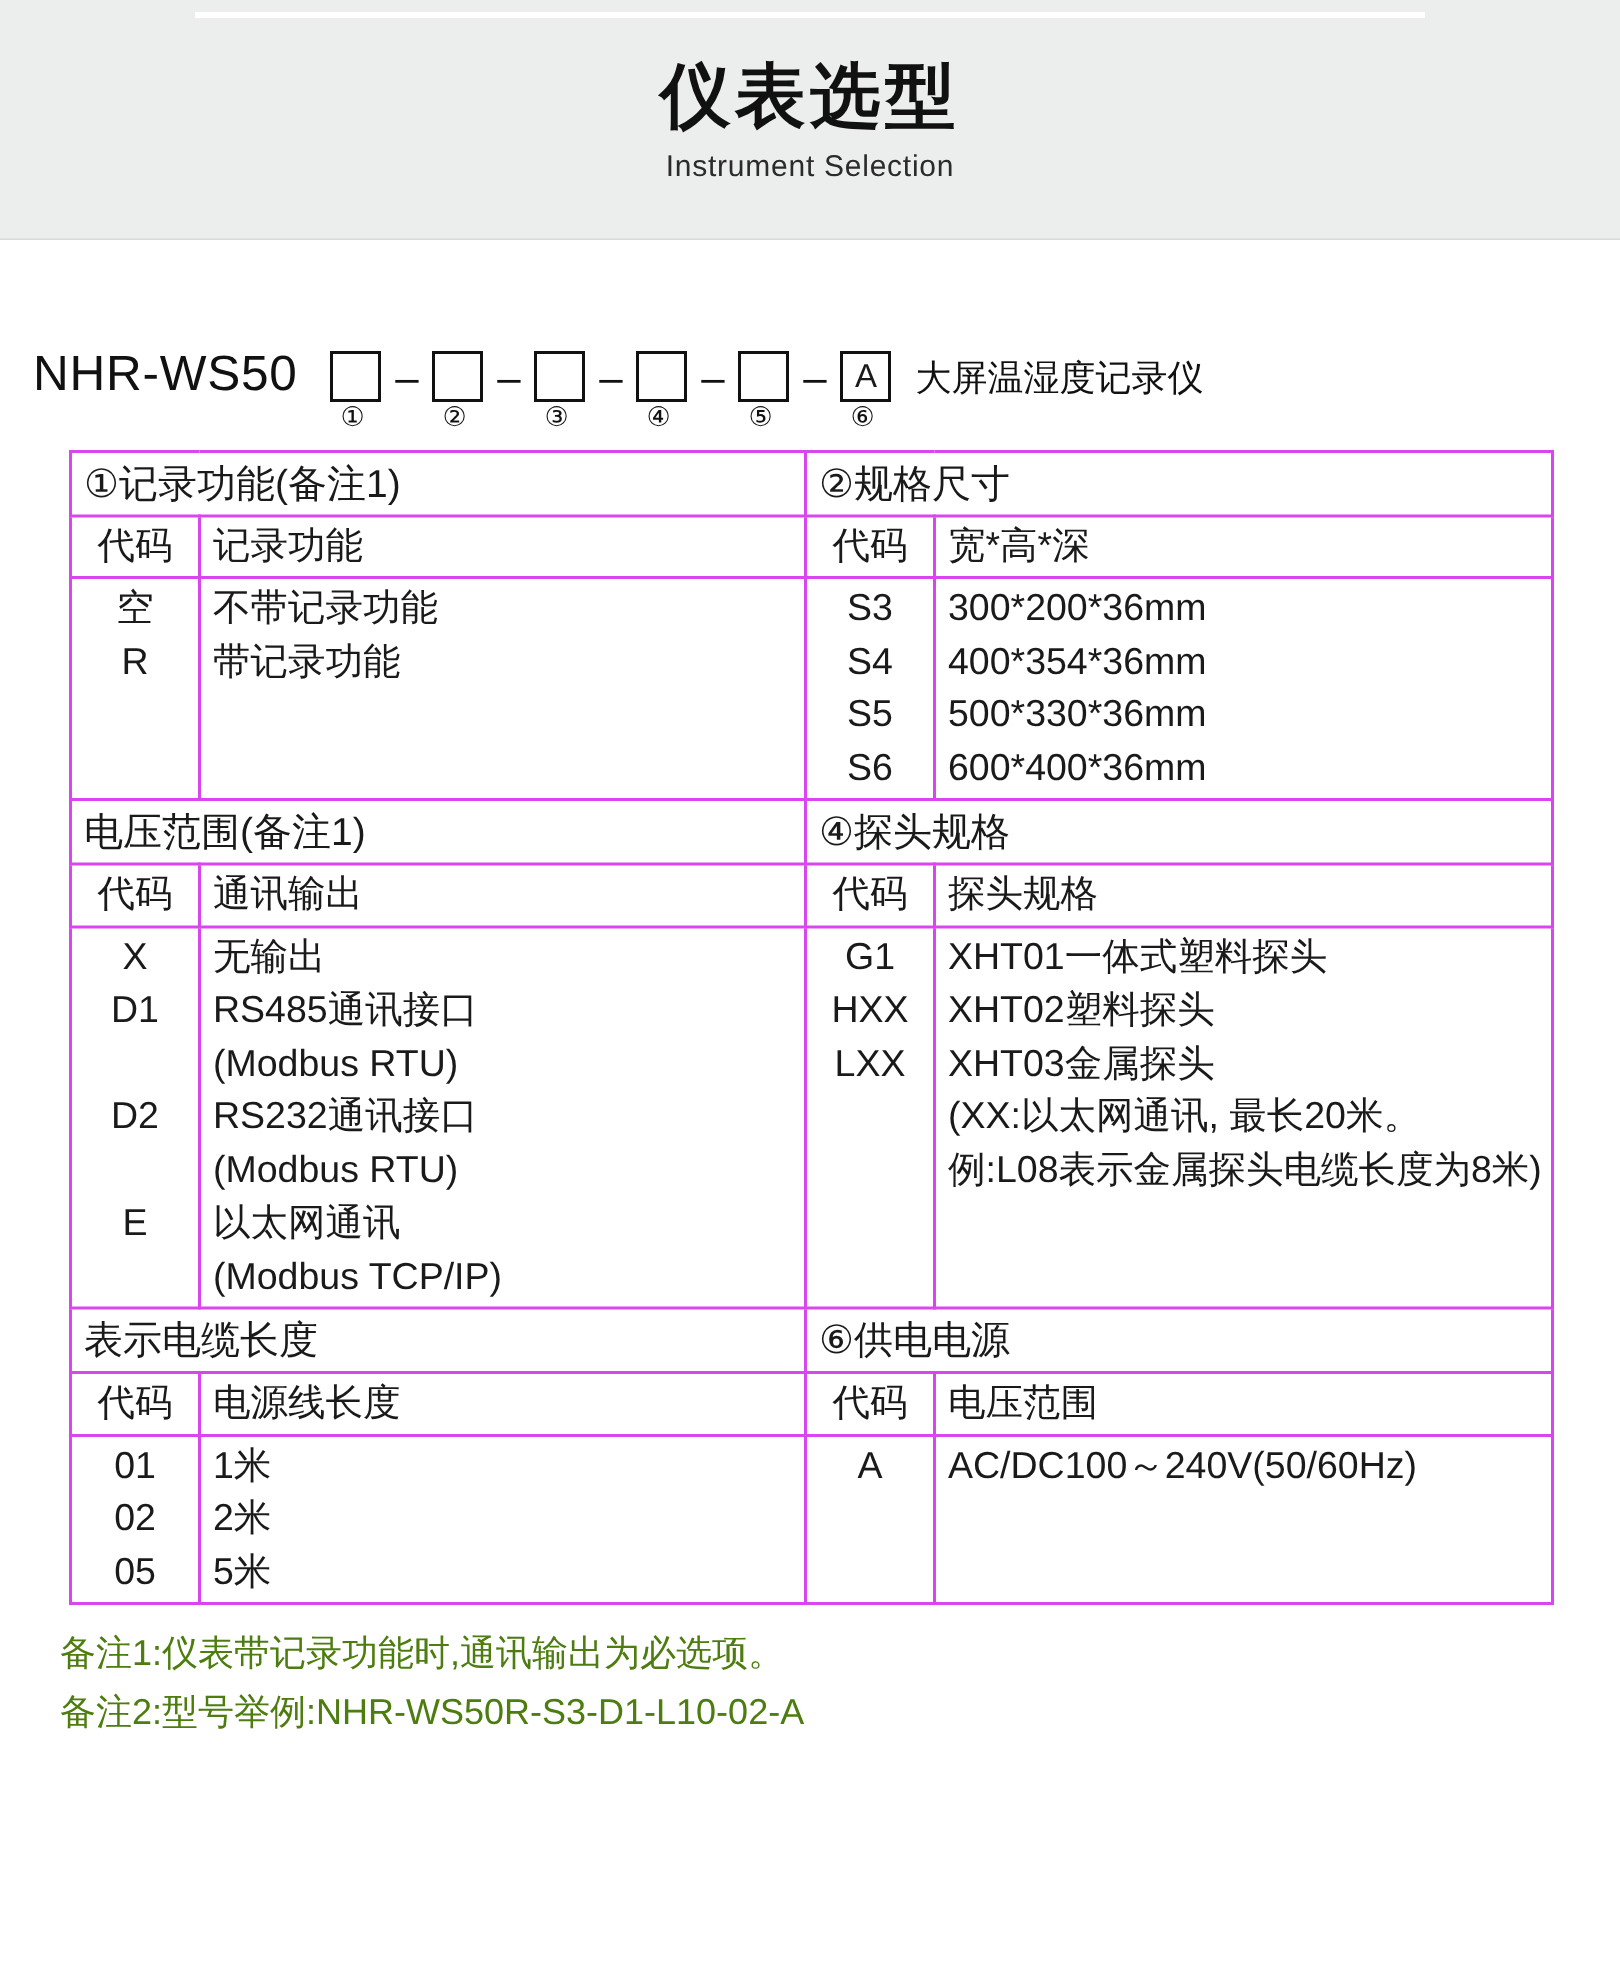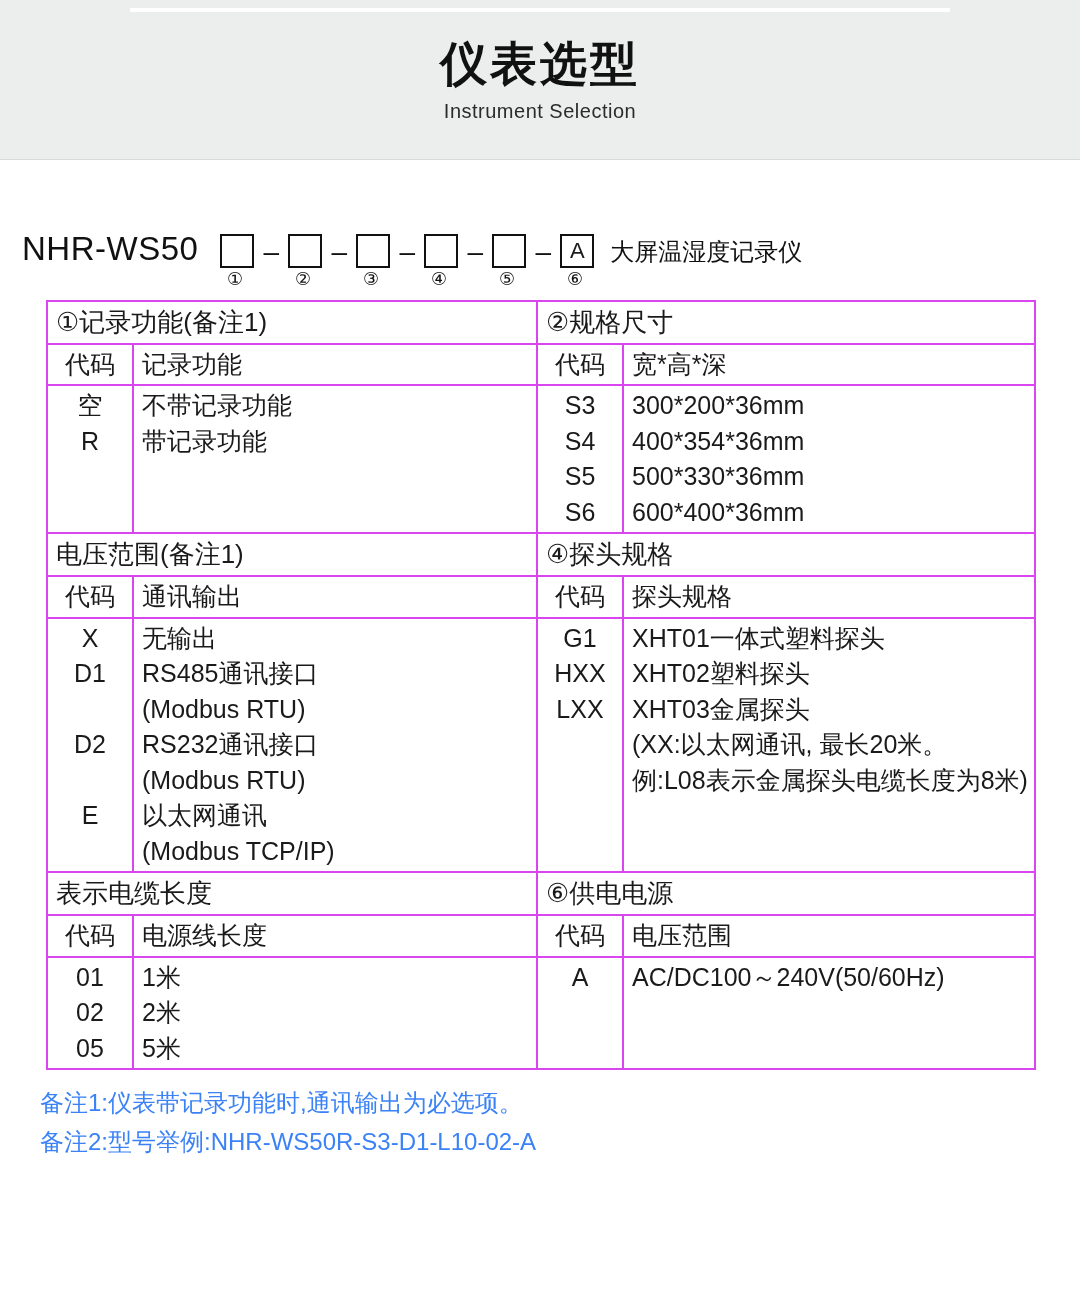--- a/index.html
+++ b/index.html
@@ -168,21 +168,21 @@
   col.c1 { width: 86px; }
   col.c2 { width: 404px; }
   col.c3 { width: 86px; }
   col.c4 { width: 412px; }
 
   
   .notes {
     margin: 14px 0 0 40px;
     font-size: 24px;
     line-height: 1.6;
-    color: #3b82f6;
+    color: #4d7c0f;
   }
   .notes div { white-space: nowrap; }
 </style>
 </head>
 <body>
 
 <div class="page">
 
   <div class="header">
     <div class="header-topline"></div>

